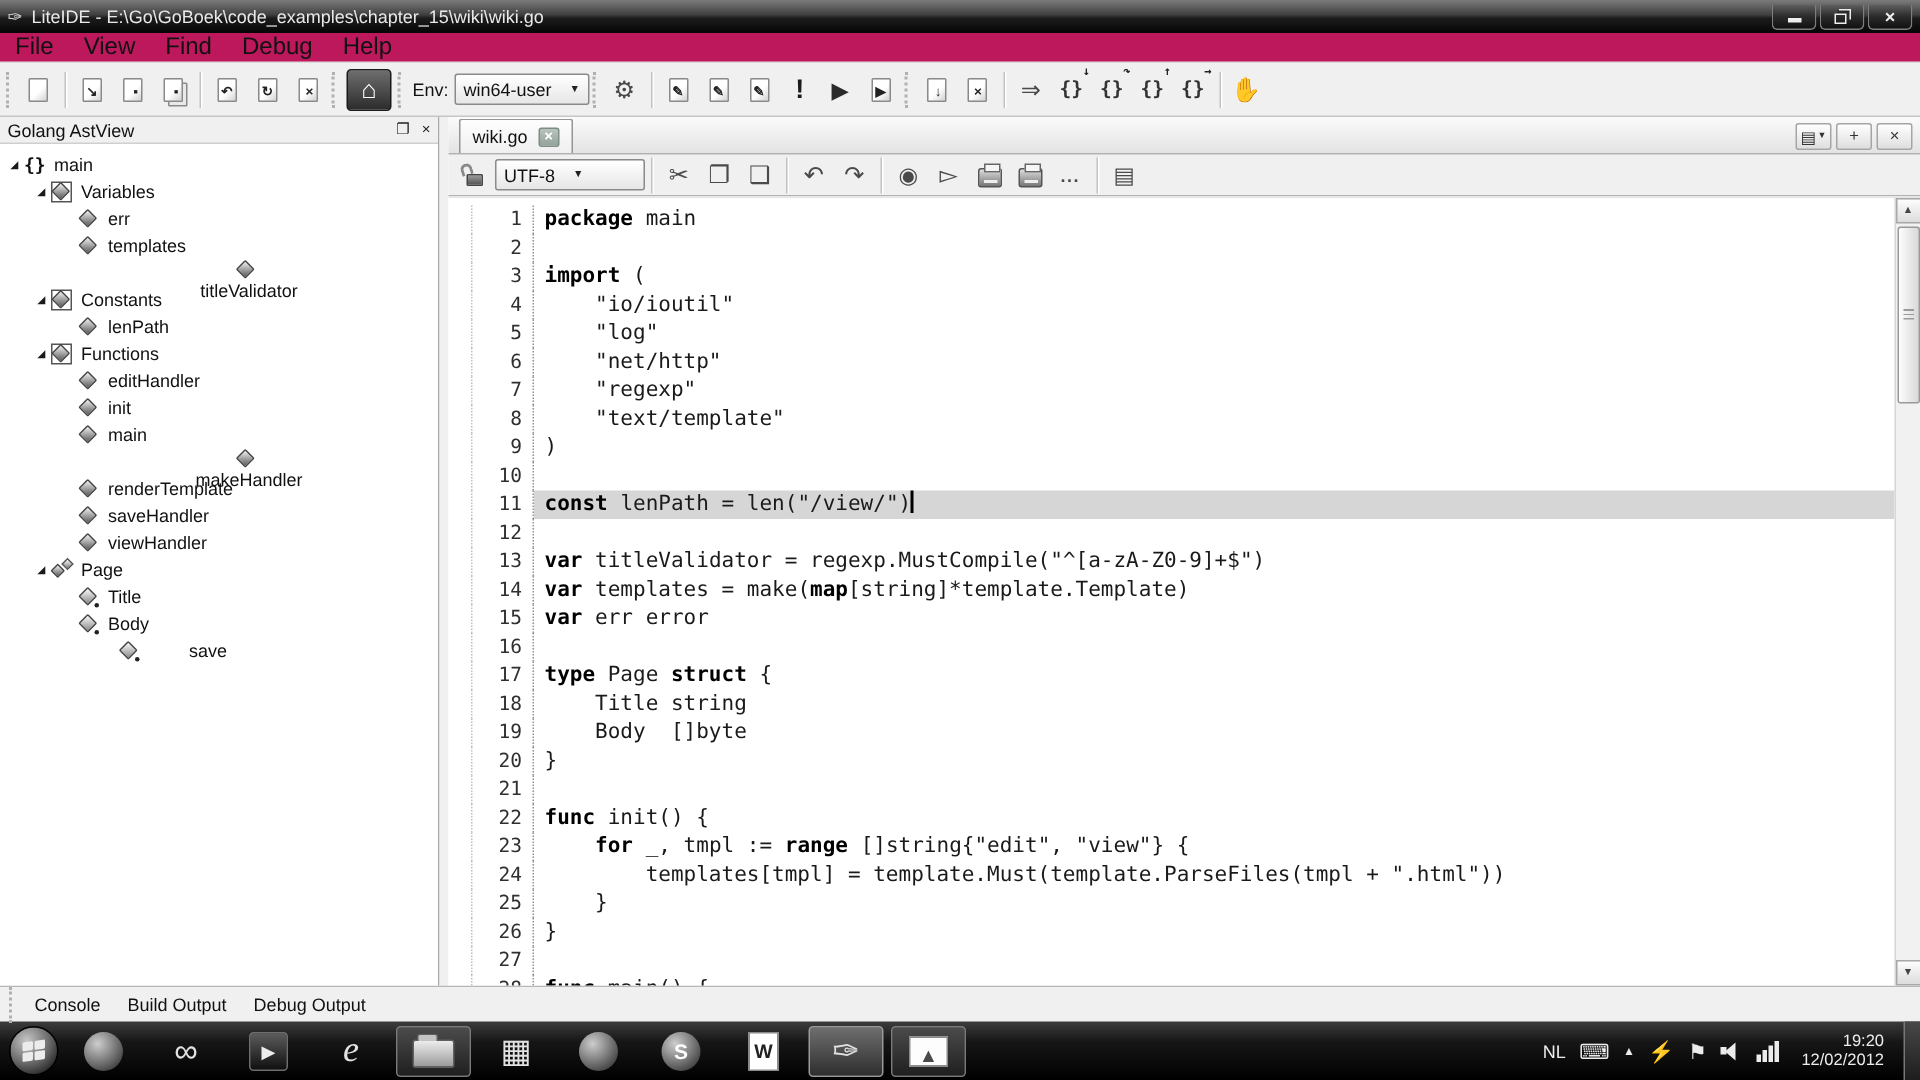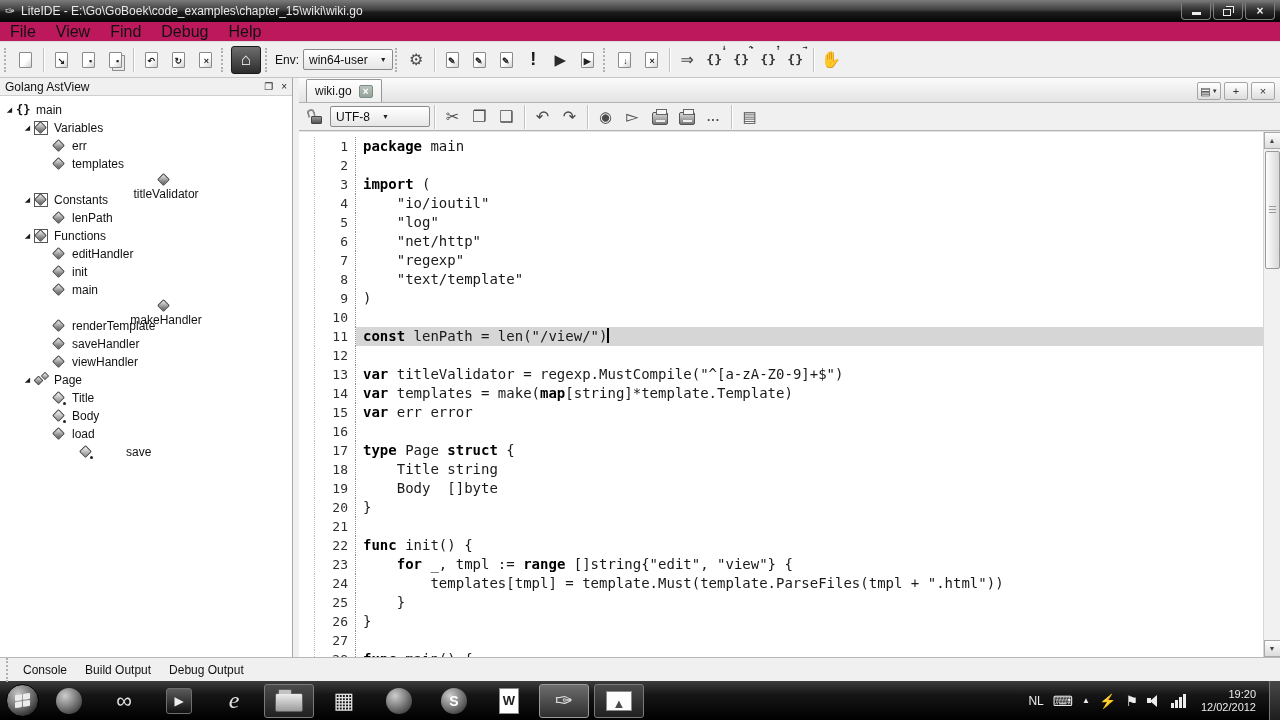--- a/index.html
+++ b/index.html
@@ -372,27 +372,20 @@
             </span>
             <span>Title</span>
           </div>
           <div class="trow" style="padding-left: 40px;">
             <span class="texp"></span>
             <span class="ticon ti-field">
               <i></i>
               <u></u>
             </span>
             <span>Body</span>
-          </div>
-          <div class="trow" style="padding-left: 40px;">
-            <span class="texp"></span>
-            <span class="ticon ti-var">
-              <i></i>
-            </span>
-            <span>load</span>
           </div>
           <div class="trow" style="padding-left: 40px; gap: 27px;">
             <span class="texp"></span>
             <span class="ticon ti-field">
               <i></i>
               <u></u>
             </span>
             <span>save</span>
           </div>
         </div>

